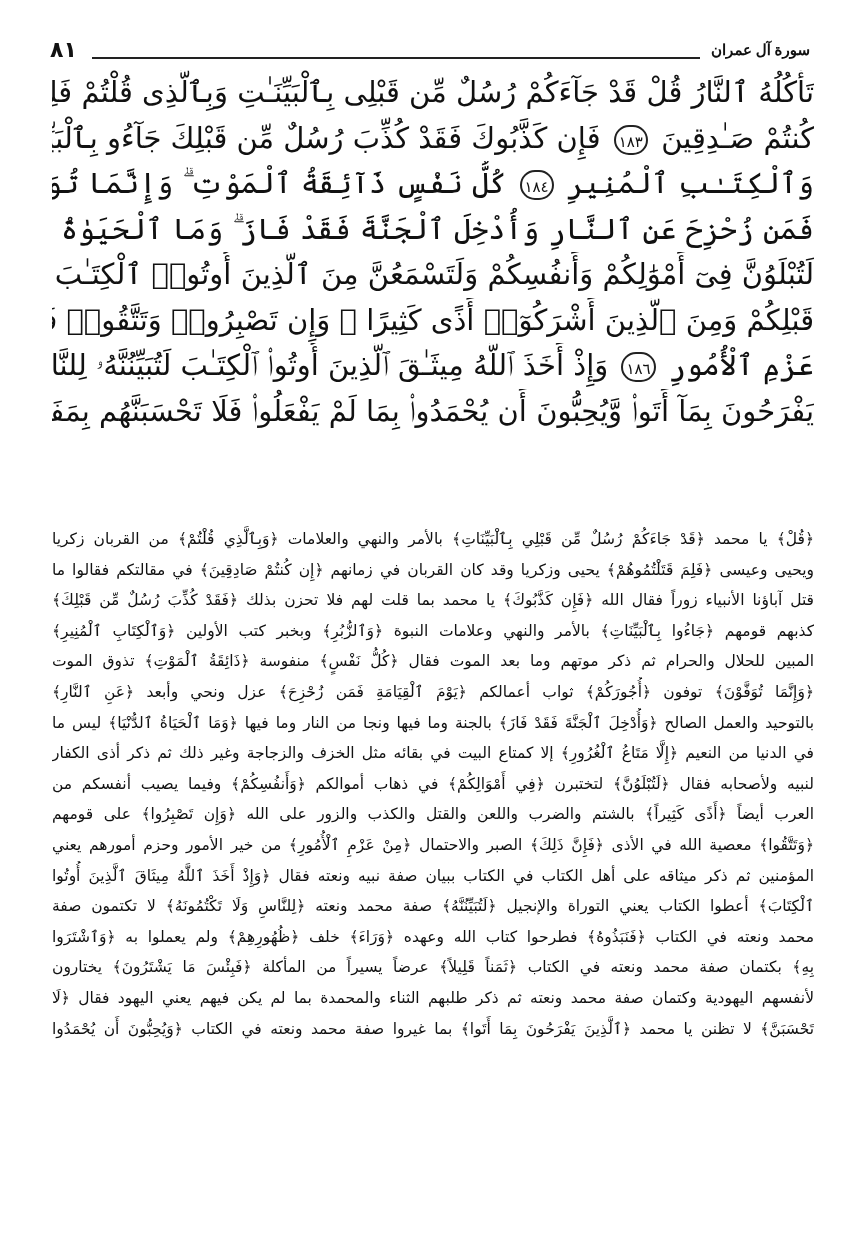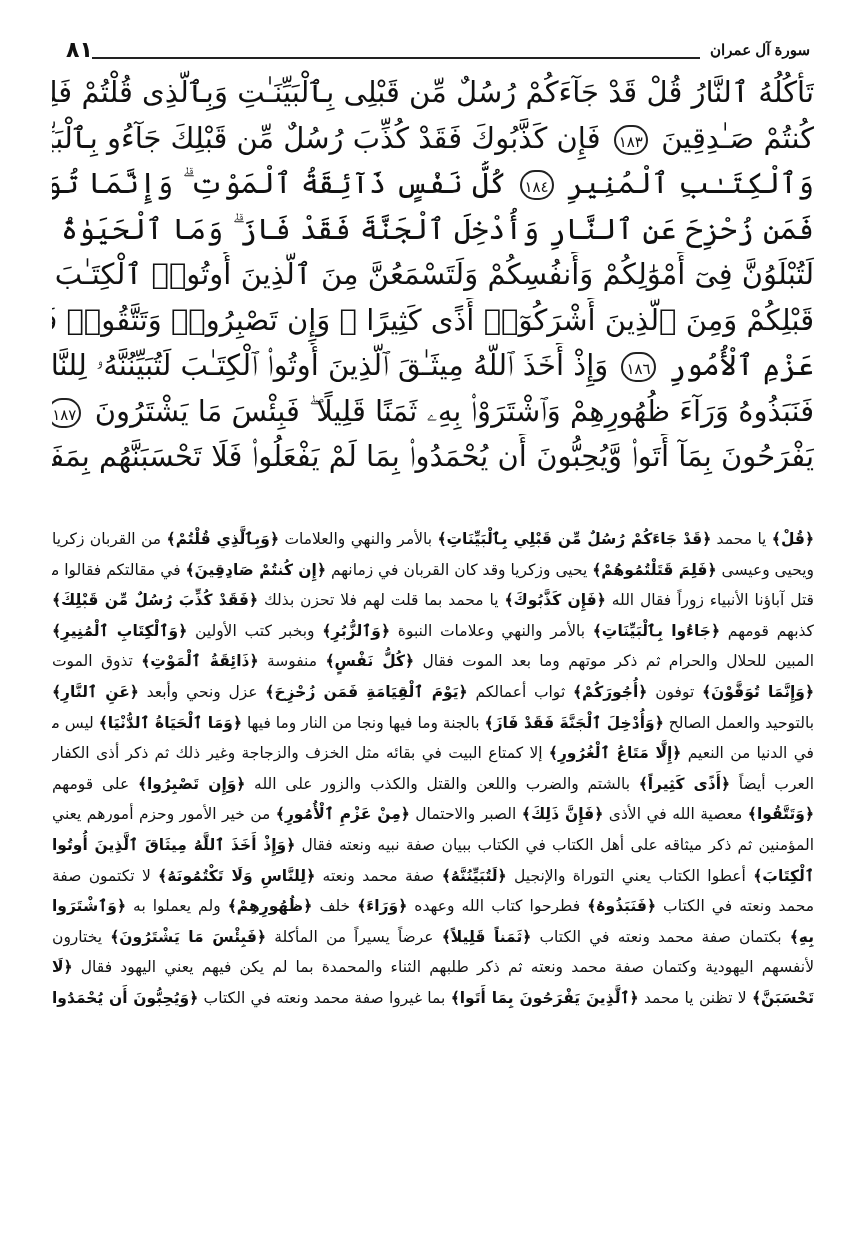--- a/index.html
+++ b/index.html
@@ -9,28 +9,28 @@
   }
   .page { position: absolute; left: 0; top: 0; width: 850px; height: 1241px; }
 
   
   .header {
     position: absolute; top: 40px; left: 50px; width: 760px; height: 22px;
     direction: rtl;
   }
   .header .surah {
     position: absolute; right: 0; top: 0; font-size: 15px; font-weight: bold;
-    font-family: Liberation Sans, sans-serif; line-height: 20px; white-space: nowrap;
+    font-family: Liberation Serif, serif; line-height: 20px; white-space: nowrap;
   }
   .header .rule {
     position: absolute; right: 110px; left: 42px; top: 17px; height: 0;
     border-top: 2px solid #222;
   }
   .header .pagenum {
-    position: absolute; left: 16px; top: -2px; font-size: 22px; font-weight: bold;
+    position: absolute; left: 0; top: -2px; font-size: 22px; font-weight: bold;
     line-height: 24px; font-family: "DejaVu Sans", sans-serif;
   }
 
   
   .quran {
     position: absolute; top: 70px; left: 52px; width: 762px;
     direction: rtl;
   }
   .qline {
     height: 45.5px; line-height: 45px; font-size: 29px;
@@ -46,54 +46,54 @@
 
   
   .tafsir {
     position: absolute; top: 524px; left: 52px; width: 762px; direction: rtl;
   }
   .tline {
     height: 30.6px; line-height: 30px; font-size: 15.5px;
     font-family: "DejaVu Sans", sans-serif; white-space: nowrap; overflow: hidden;
     text-align: justify; text-align-last: justify;
   }
-  .tline .q { font-weight: bold; }
+  .tline .q { font-weight: normal; }
 </style>
 </head>
 <body>
 
 <div class="page">
 
   <div class="header">
     <span class="surah">سورة آل عمران</span>
     <div class="rule"></div>
     <span class="pagenum">٨١</span>
   </div>
 
   <div class="quran" id="quran">
       <div class="qline"><span>تَأْكُلُهُ ٱلنَّارُ قُلْ قَدْ جَآءَكُمْ رُسُلٌ مِّن قَبْلِى بِٱلْبَيِّنَـٰتِ وَبِٱلَّذِى قُلْتُمْ فَلِمَ قَتَلْتُمُوهُمْ إِن</span></div>
       <div class="qline"><span>كُنتُمْ صَـٰدِقِينَ</span> <span class="ayah-marker">١٨٣</span> <span>فَإِن كَذَّبُوكَ فَقَدْ كُذِّبَ رُسُلٌ مِّن قَبْلِكَ جَآءُو بِٱلْبَيِّنَـٰتِ وَٱلزُّبُرِ</span></div>
       <div class="qline"><span>وَٱلْكِتَـٰبِ ٱلْمُنِيرِ</span> <span class="ayah-marker">١٨٤</span> <span>كُلُّ نَفْسٍ ذَآئِقَةُ ٱلْمَوْتِ ۗ وَإِنَّمَا تُوَفَّوْنَ أُجُورَكُمْ يَوْمَ ٱلْقِيَـٰمَةِ ۖ</span></div>
       <div class="qline"><span>فَمَن زُحْزِحَ عَنِ ٱلنَّارِ وَأُدْخِلَ ٱلْجَنَّةَ فَقَدْ فَازَ ۗ وَمَا ٱلْحَيَوٰةُ ٱلدُّنْيَآ إِلَّا مَتَـٰعُ ٱلْغُرُورِ</span> </div>
       <div class="qline"><span>لَتُبْلَوُنَّ فِىٓ أَمْوَٰلِكُمْ وَأَنفُسِكُمْ وَلَتَسْمَعُنَّ مِنَ ٱلَّذِينَ أُوتُوا۟ ٱلْكِتَـٰبَ مِن</span></div>
       <div class="qline"><span>قَبْلِكُمْ وَمِنَ ٱلَّذِينَ أَشْرَكُوٓا۟ أَذًى كَثِيرًا ۚ وَإِن تَصْبِرُوا۟ وَتَتَّقُوا۟ فَإِنَّ ذَٰلِكَ مِنْ</span></div>
       <div class="qline"><span>عَزْمِ ٱلْأُمُورِ</span> <span class="ayah-marker">١٨٦</span> <span>وَإِذْ أَخَذَ ٱللَّهُ مِيثَـٰقَ ٱلَّذِينَ أُوتُوا۟ ٱلْكِتَـٰبَ لَتُبَيِّنُنَّهُۥ لِلنَّاسِ وَلَا تَكْتُمُونَهُۥ</span></div>
-      <div class="qline"><span>فَنَبَذُوهُ وَرَآءَ ظُهُورِهِمْ وَٱشْتَرَوْا۟ بِهِۦ ثَمَنًا قَلِيلًا ۖ فَبِئْسَ مَا يَشْتَرُونَ</span> <span class="ayah-marker">١٨٧</span> </div>
       <div class="qline"><span>يَفْرَحُونَ بِمَآ أَتَوا۟ وَّيُحِبُّونَ أَن يُحْمَدُوا۟ بِمَا لَمْ يَفْعَلُوا۟ فَلَا تَحْسَبَنَّهُم بِمَفَازَةٍ مِّنَ ٱلْعَذَابِ ۖ وَلَهُمْ</span></div>
     </div>
 
   <div class="tafsir" id="tafsir">
       <div class="tline"><span class="q">﴿قُلْ﴾</span><span class="t"> يا محمد </span><span class="q">﴿قَدْ جَاءَكُمْ رُسُلٌ مِّن قَبْلِي بِٱلْبَيِّنَاتِ﴾</span><span class="t"> بالأمر والنهي والعلامات </span><span class="q">﴿وَبِٱلَّذِي قُلْتُمْ﴾</span><span class="t"> من القربان زكريا</span></div>
       <div class="tline"><span class="t">ويحيى وعيسى </span><span class="q">﴿فَلِمَ قَتَلْتُمُوهُمْ﴾</span><span class="t"> يحيى وزكريا وقد كان القربان في زمانهم </span><span class="q">﴿إِن كُنتُمْ صَادِقِينَ﴾</span><span class="t"> في مقالتكم فقالوا ما</span></div>
       <div class="tline"><span class="t">قتل آباؤنا الأنبياء زوراً فقال الله </span><span class="q">﴿فَإِن كَذَّبُوكَ﴾</span><span class="t"> يا محمد بما قلت لهم فلا تحزن بذلك </span><span class="q">﴿فَقَدْ كُذِّبَ رُسُلٌ مِّن قَبْلِكَ﴾</span></div>
       <div class="tline"><span class="t">كذبهم قومهم </span><span class="q">﴿جَاءُوا بِٱلْبَيِّنَاتِ﴾</span><span class="t"> بالأمر والنهي وعلامات النبوة </span><span class="q">﴿وَٱلزُّبُرِ﴾</span><span class="t"> وبخبر كتب الأولين </span><span class="q">﴿وَٱلْكِتَابِ ٱلْمُنِيرِ﴾</span></div>
       <div class="tline"><span class="t">المبين للحلال والحرام ثم ذكر موتهم وما بعد الموت فقال </span><span class="q">﴿كُلُّ نَفْسٍ﴾</span><span class="t"> منفوسة </span><span class="q">﴿ذَائِقَةُ ٱلْمَوْتِ﴾</span><span class="t"> تذوق الموت</span></div>
       <div class="tline"><span class="q">﴿وَإِنَّمَا تُوَفَّوْنَ﴾</span><span class="t"> توفون </span><span class="q">﴿أُجُورَكُمْ﴾</span><span class="t"> ثواب أعمالكم </span><span class="q">﴿يَوْمَ ٱلْقِيَامَةِ فَمَن زُحْزِحَ﴾</span><span class="t"> عزل ونحي وأبعد </span><span class="q">﴿عَنِ ٱلنَّارِ﴾</span></div>
       <div class="tline"><span class="t">بالتوحيد والعمل الصالح </span><span class="q">﴿وَأُدْخِلَ ٱلْجَنَّةَ فَقَدْ فَازَ﴾</span><span class="t"> بالجنة وما فيها ونجا من النار وما فيها </span><span class="q">﴿وَمَا ٱلْحَيَاةُ ٱلدُّنْيَا﴾</span><span class="t"> ليس ما</span></div>
       <div class="tline"><span class="t">في الدنيا من النعيم </span><span class="q">﴿إِلَّا مَتَاعُ ٱلْغُرُورِ﴾</span><span class="t"> إلا كمتاع البيت في بقائه مثل الخزف والزجاجة وغير ذلك ثم ذكر أذى الكفار</span></div>
+      <div class="tline"><span class="t">لنبيه ولأصحابه فقال </span><span class="q">﴿لَتُبْلَوُنَّ﴾</span><span class="t"> لتختبرن </span><span class="q">﴿فِي أَمْوَالِكُمْ﴾</span><span class="t"> في ذهاب أموالكم </span><span class="q">﴿وَأَنفُسِكُمْ﴾</span><span class="t"> وفيما يصيب أنفسكم من</span></div>
       <div class="tline"><span class="t">العرب أيضاً </span><span class="q">﴿أَذًى كَثِيراً﴾</span><span class="t"> بالشتم والضرب واللعن والقتل والكذب والزور على الله </span><span class="q">﴿وَإِن تَصْبِرُوا﴾</span><span class="t"> على قومهم</span></div>
       <div class="tline"><span class="q">﴿وَتَتَّقُوا﴾</span><span class="t"> معصية الله في الأذى </span><span class="q">﴿فَإِنَّ ذَلِكَ﴾</span><span class="t"> الصبر والاحتمال </span><span class="q">﴿مِنْ عَزْمِ ٱلْأُمُورِ﴾</span><span class="t"> من خير الأمور وحزم أمورهم يعني</span></div>
       <div class="tline"><span class="t">المؤمنين ثم ذكر ميثاقه على أهل الكتاب في الكتاب ببيان صفة نبيه ونعته فقال </span><span class="q">﴿وَإِذْ أَخَذَ ٱللَّهُ مِيثَاقَ ٱلَّذِينَ أُوتُوا</span></div>
       <div class="tline"><span class="q">ٱلْكِتَابَ﴾</span><span class="t"> أعطوا الكتاب يعني التوراة والإنجيل </span><span class="q">﴿لَتُبَيِّنُنَّهُ﴾</span><span class="t"> صفة محمد ونعته </span><span class="q">﴿لِلنَّاسِ وَلَا تَكْتُمُونَهُ﴾</span><span class="t"> لا تكتمون صفة</span></div>
       <div class="tline"><span class="t">محمد ونعته في الكتاب </span><span class="q">﴿فَنَبَذُوهُ﴾</span><span class="t"> فطرحوا كتاب الله وعهده </span><span class="q">﴿وَرَاءَ﴾</span><span class="t"> خلف </span><span class="q">﴿ظُهُورِهِمْ﴾</span><span class="t"> ولم يعملوا به </span><span class="q">﴿وَٱشْتَرَوا</span></div>
       <div class="tline"><span class="q">بِهِ﴾</span><span class="t"> بكتمان صفة محمد ونعته في الكتاب </span><span class="q">﴿ثَمَناً قَلِيلاً﴾</span><span class="t"> عرضاً يسيراً من المأكلة </span><span class="q">﴿فَبِئْسَ مَا يَشْتَرُونَ﴾</span><span class="t"> يختارون</span></div>
       <div class="tline"><span class="t">لأنفسهم اليهودية وكتمان صفة محمد ونعته ثم ذكر طلبهم الثناء والمحمدة بما لم يكن فيهم يعني اليهود فقال </span><span class="q">﴿لَا</span></div>
       <div class="tline"><span class="q">تَحْسَبَنَّ﴾</span><span class="t"> لا تظنن يا محمد </span><span class="q">﴿ٱلَّذِينَ يَفْرَحُونَ بِمَا أَتَوا﴾</span><span class="t"> بما غيروا صفة محمد ونعته في الكتاب </span><span class="q">﴿وَيُحِبُّونَ أَن يُحْمَدُوا</span></div>
     </div>
 

